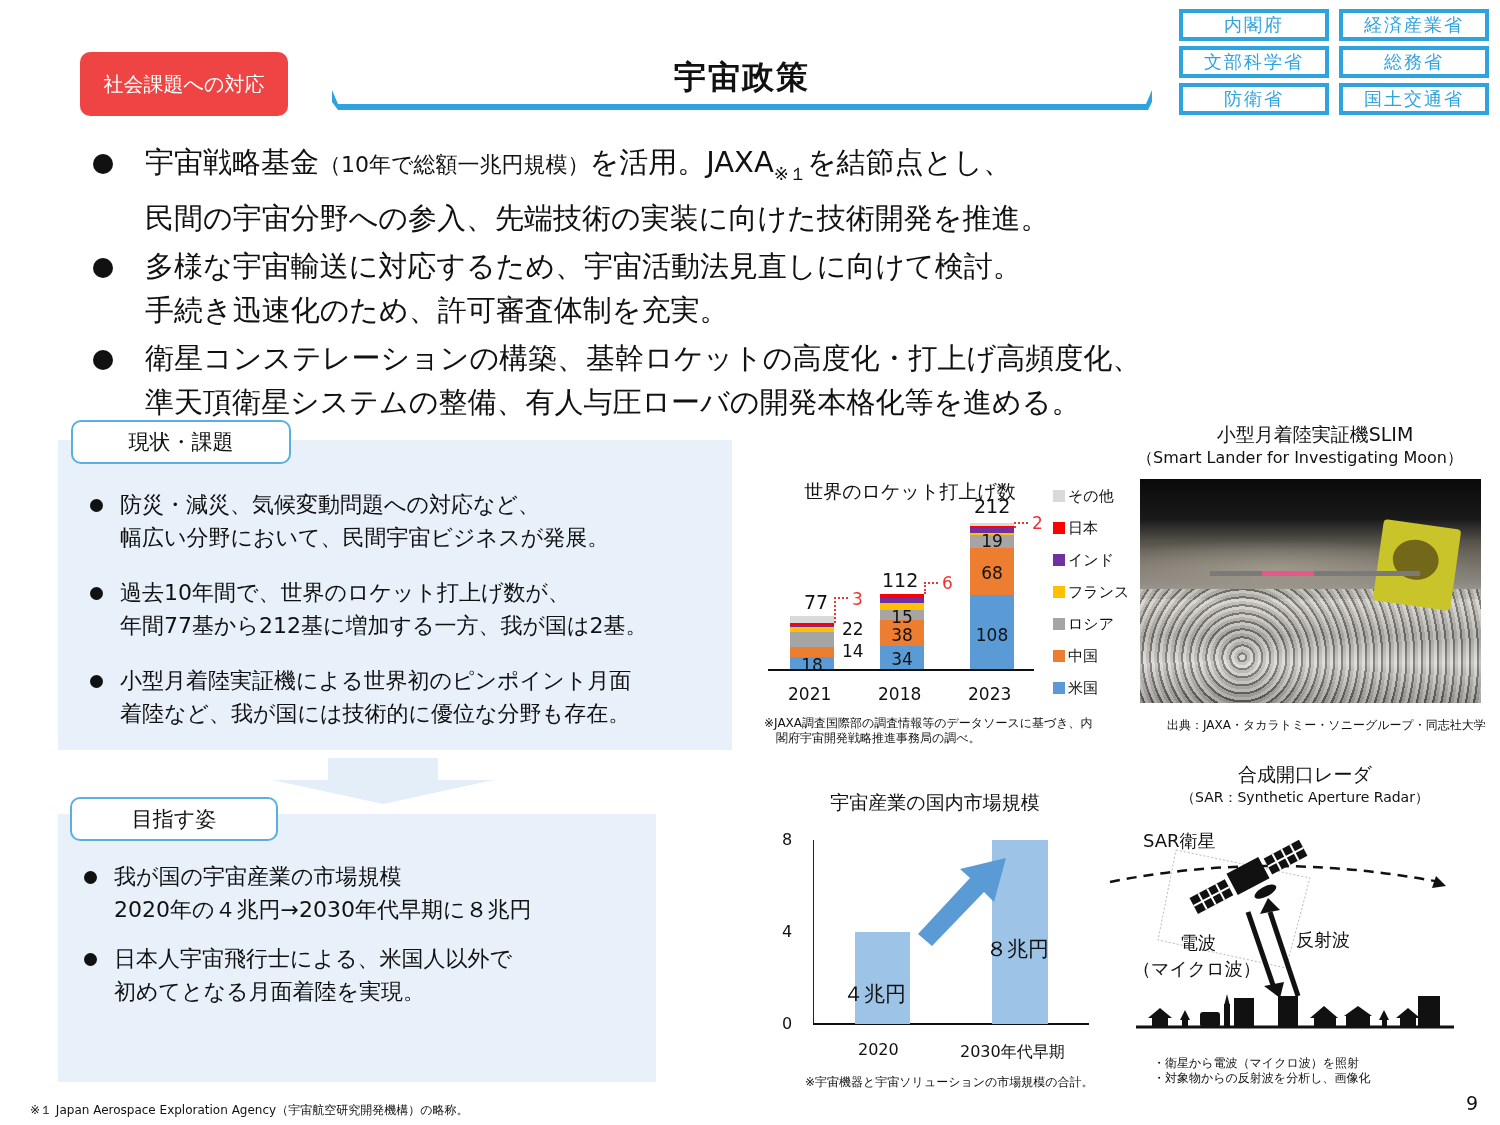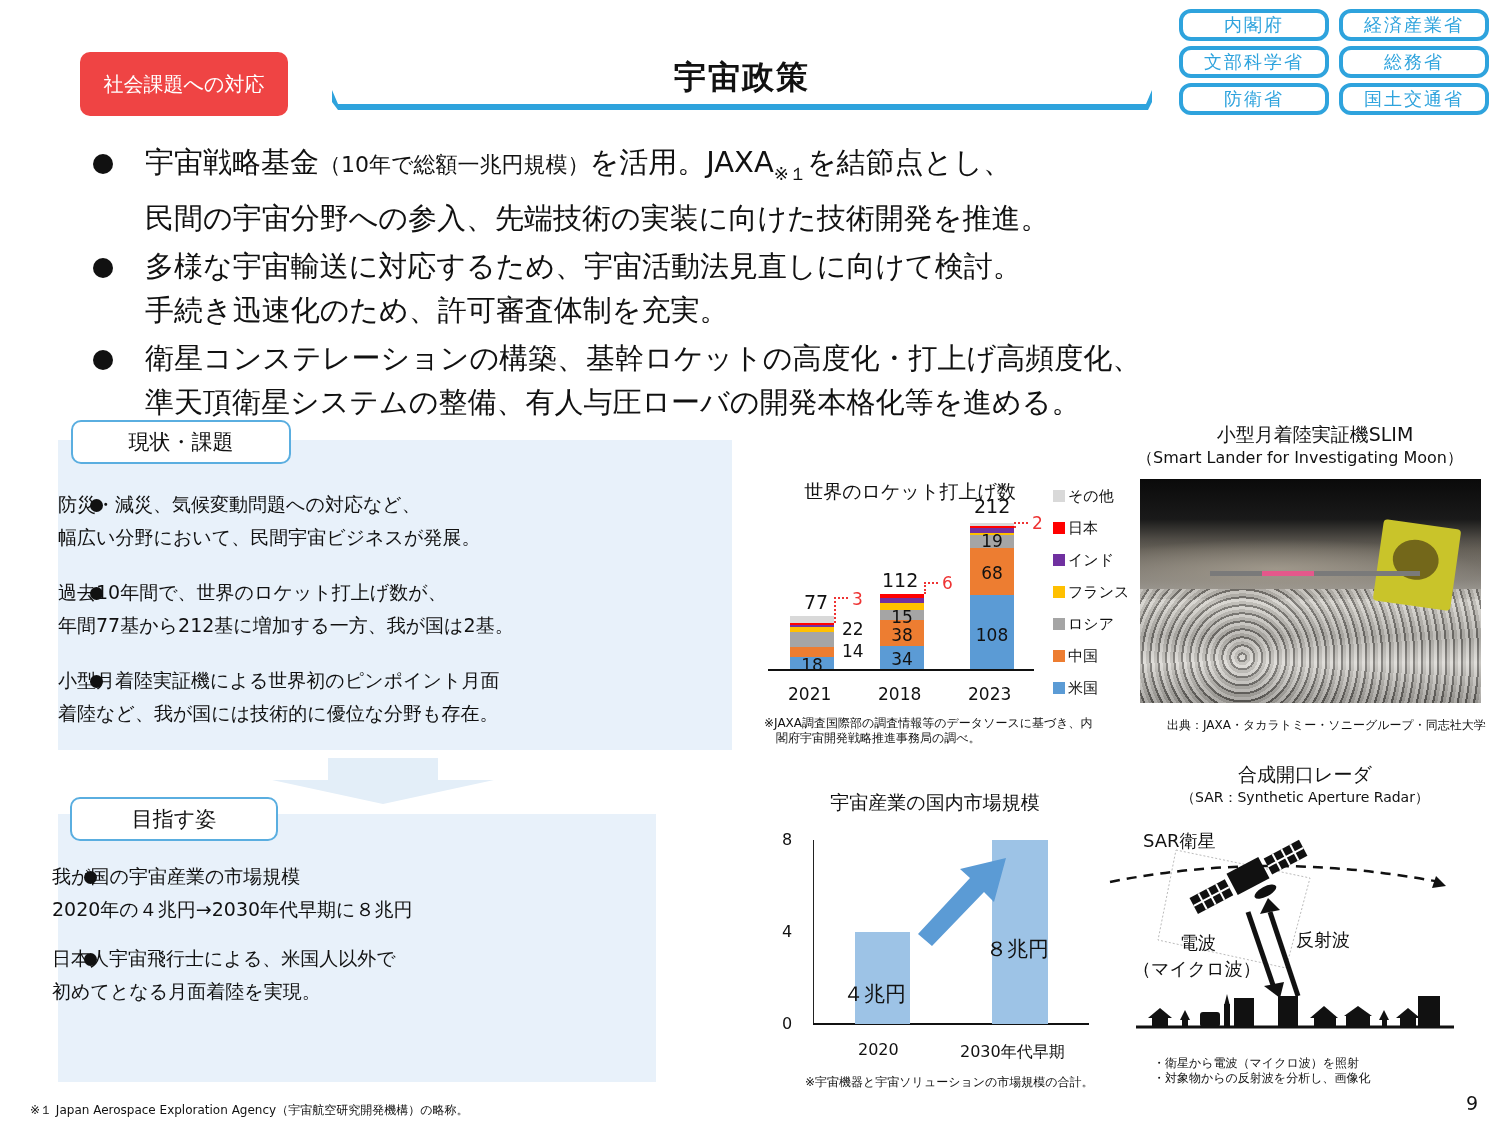--- a/index.html
+++ b/index.html
@@ -4,31 +4,31 @@
 <style>
   * { box-sizing: border-box; margin: 0; padding: 0; }
   body { width: 1500px; height: 1125px; background: #ffffff; position: relative; overflow: hidden;
          font-family: "DejaVu Sans", "Liberation Sans", sans-serif; color: #111; }
   .abs { position: absolute; }
   .tag-badge { left: 80px; top: 52px; width: 208px; height: 64px; background: #ef4444; border-radius: 10px;
                color: #fff; font-size: 20px; display: flex; align-items: center; justify-content: center; }
   .title { left: 330px; top: 48px; width: 824px; height: 70px; }
   .title-text { position: absolute; left: 0; right: 0; top: 8px; text-align: center; font-size: 32px; font-weight: bold; letter-spacing: 2px; }
   .title-line { position: absolute; left: 0; top: 40px; }
-  .ministry { width: 150px; height: 32px; border: 4px solid #2ea3dd; border-radius: 12px; color: #2ea3dd;
+  .ministry { width: 150px; height: 32px; border: 4px solid #2ea3dd; border-radius: 0; color: #2ea3dd;
               font-size: 18px; display: flex; align-items: center; justify-content: center; letter-spacing: 2px; background:#fff; }
   .main-bullets { left: 90px; top: 140px; width: 1150px; }
   .main-bullet { position: relative; padding-left: 55px; font-size: 29px; line-height: 44px; margin-bottom: 4px; }
   .main-bullet .dot { position: absolute; left: 3px; top: 14px; width: 20px; height: 20px; border-radius: 50%; background: #111; }
   .main-bullet .small { font-size: 22px; }
   .main-bullet sub { font-size: 18px; vertical-align: -8px; }
   .panel { background: #e8f1fa; }
   .panel-label { background: #fff; border: 2px solid #5aaee0; border-radius: 10px; font-size: 21px;
                  display: flex; align-items: center; justify-content: center; }
-  .pbullet { position: relative; font-size: 19px; line-height: 33px; margin-bottom: 22px; }
+  .pbullet { position: relative; padding-left: 62px; font-size: 22px; line-height: 33px; margin-bottom: 22px; }
   .pbullet .dot { position: absolute; left: 32px; top: 11px; width: 13px; height: 13px; border-radius: 50%; background: #111; }
   .down-arrow { left: 272px; top: 758px; width: 222px; height: 46px; }
   .chart-title { font-size: 19px; text-align: center; }
   .small-note { font-size: 12px; line-height: 15px; }
   .legend-item { display: flex; align-items: center; font-size: 15px; height: 32px; }
   .legend-swatch { width: 12px; height: 12px; margin-right: 3px; }
   .seg-label { position: absolute; font-size: 17px; text-align: center; width: 100%; }
   .page-num { right: 22px; top: 1092px; font-size: 19px; }
   .footnote { left: 30px; top: 1102px; font-size: 12px; }
 </style>

